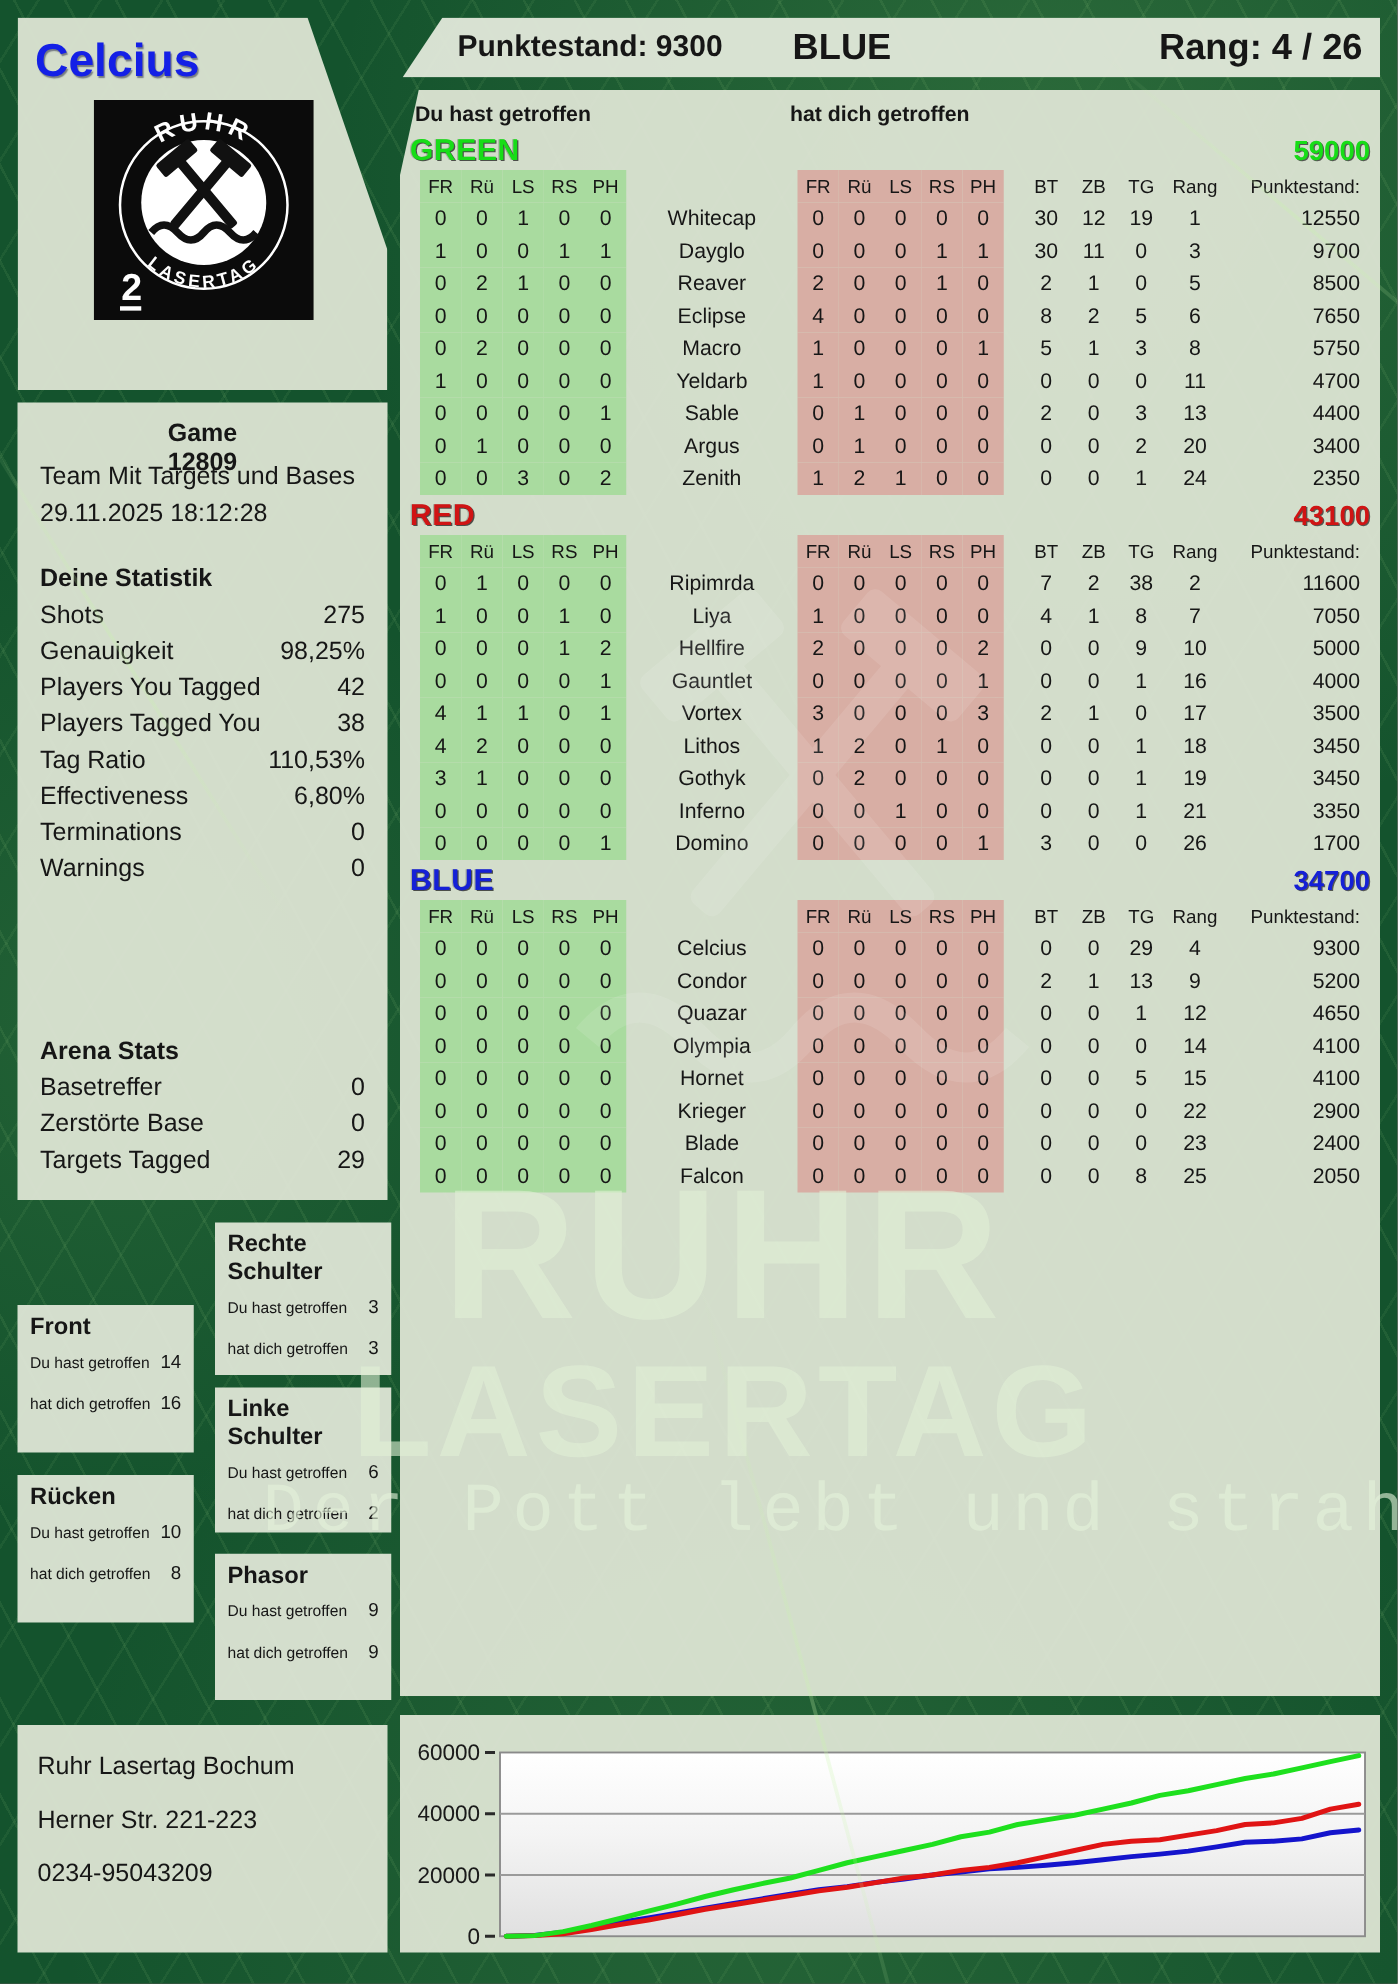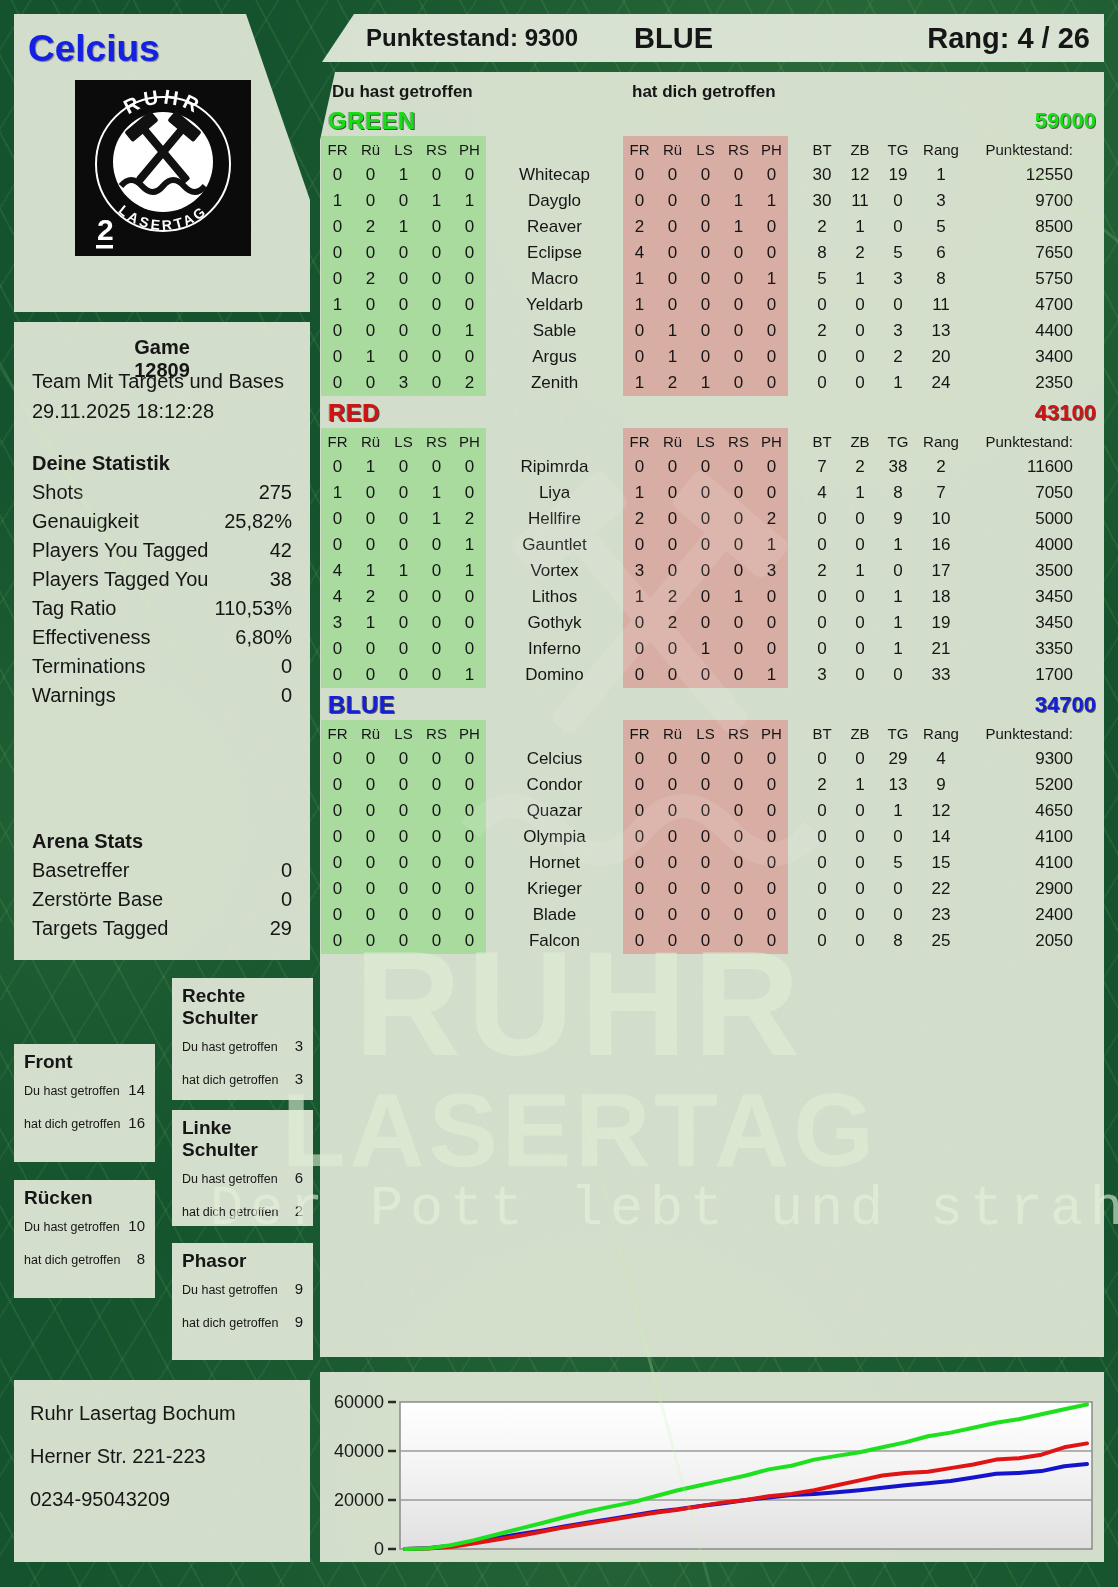--- a/index.html
+++ b/index.html
@@ -39,21 +39,21 @@
     clip-path:polygon(15px 0,100% 0,100% 100%,0 100%,0 68px);}
   .hitlabels{display:flex;padding:10px 0 2px 12px;}
   .hitlabels .l1{width:300px;font-size:17px;font-weight:bold;}
   .hitlabels .l2{font-size:17px;font-weight:bold;}
   .team-section{margin-top:2px;}
   .team-head{display:flex;align-items:center;margin:0 8px;height:30px;}
   .team-name{font-size:24px;font-weight:bold;letter-spacing:0.5px;
     text-shadow:1px 1px 0 rgba(30,30,30,0.75),-1px 0 0 rgba(30,30,30,0.25);}
   .team-total{margin-left:auto;font-size:22px;font-weight:bold;
     text-shadow:1px 1px 0 rgba(30,30,30,0.7);}
-  .team-grid{display:grid;margin-left:1px;
+  .team-grid{display:grid;margin-left:16px;
     grid-template-columns:repeat(5,33px) 137px repeat(5,33px) 15px 38px 38px 38px 48px 110px;
     grid-auto-rows:26px;}
   .team-grid span{display:flex;align-items:center;justify-content:center;font-size:17px;}
   .team-grid .hdr{font-size:15px;}
   .team-grid .du-cell{background:#a9db9f;}
   .team-grid .dich-cell{background:#d8aea4;}
   .team-grid .pk{justify-content:flex-end;padding-right:2px;}
 
   
   .p-stats{left:14px;top:322px;width:296px;height:638px;padding:14px 18px 0 18px;box-sizing:border-box;}
@@ -493,21 +493,21 @@
             <span class="num">Domino</span>
             <span class="num dich-cell">0</span>
             <span class="num dich-cell">0</span>
             <span class="num dich-cell">0</span>
             <span class="num dich-cell">0</span>
             <span class="num dich-cell">1</span>
             <span class="num"></span>
             <span class="num">3</span>
             <span class="num">0</span>
             <span class="num">0</span>
-            <span class="num">33</span>
+            <span class="num">26</span>
             <span class="num pk">1700</span>
           </div>
         </div>
         <div class="team-section">
           <div class="team-head">
             <span class="team-name" style="color: rgb(21, 32, 214);">BLUE</span>
             <span class="team-total" style="color: rgb(21, 32, 214);">34700</span>
           </div>
           <div class="team-grid">
             <span class="hdr du-cell">FR</span>
@@ -676,21 +676,21 @@
     <div class="mode-line">Team Mit Targets und Bases</div>
     <div class="date-line">29.11.2025 18:12:28</div>
     <div class="block-title dstat-title">Deine Statistik</div>
     <div id="dstat-rows">
         <div class="stat-row">
           <span>Shots</span>
           <span>275</span>
         </div>
         <div class="stat-row">
           <span>Genauigkeit</span>
-          <span>25,82%</span>
+          <span>98,25%</span>
         </div>
         <div class="stat-row">
           <span>Players You Tagged</span>
           <span>42</span>
         </div>
         <div class="stat-row">
           <span>Players Tagged You</span>
           <span>38</span>
         </div>
         <div class="stat-row">

